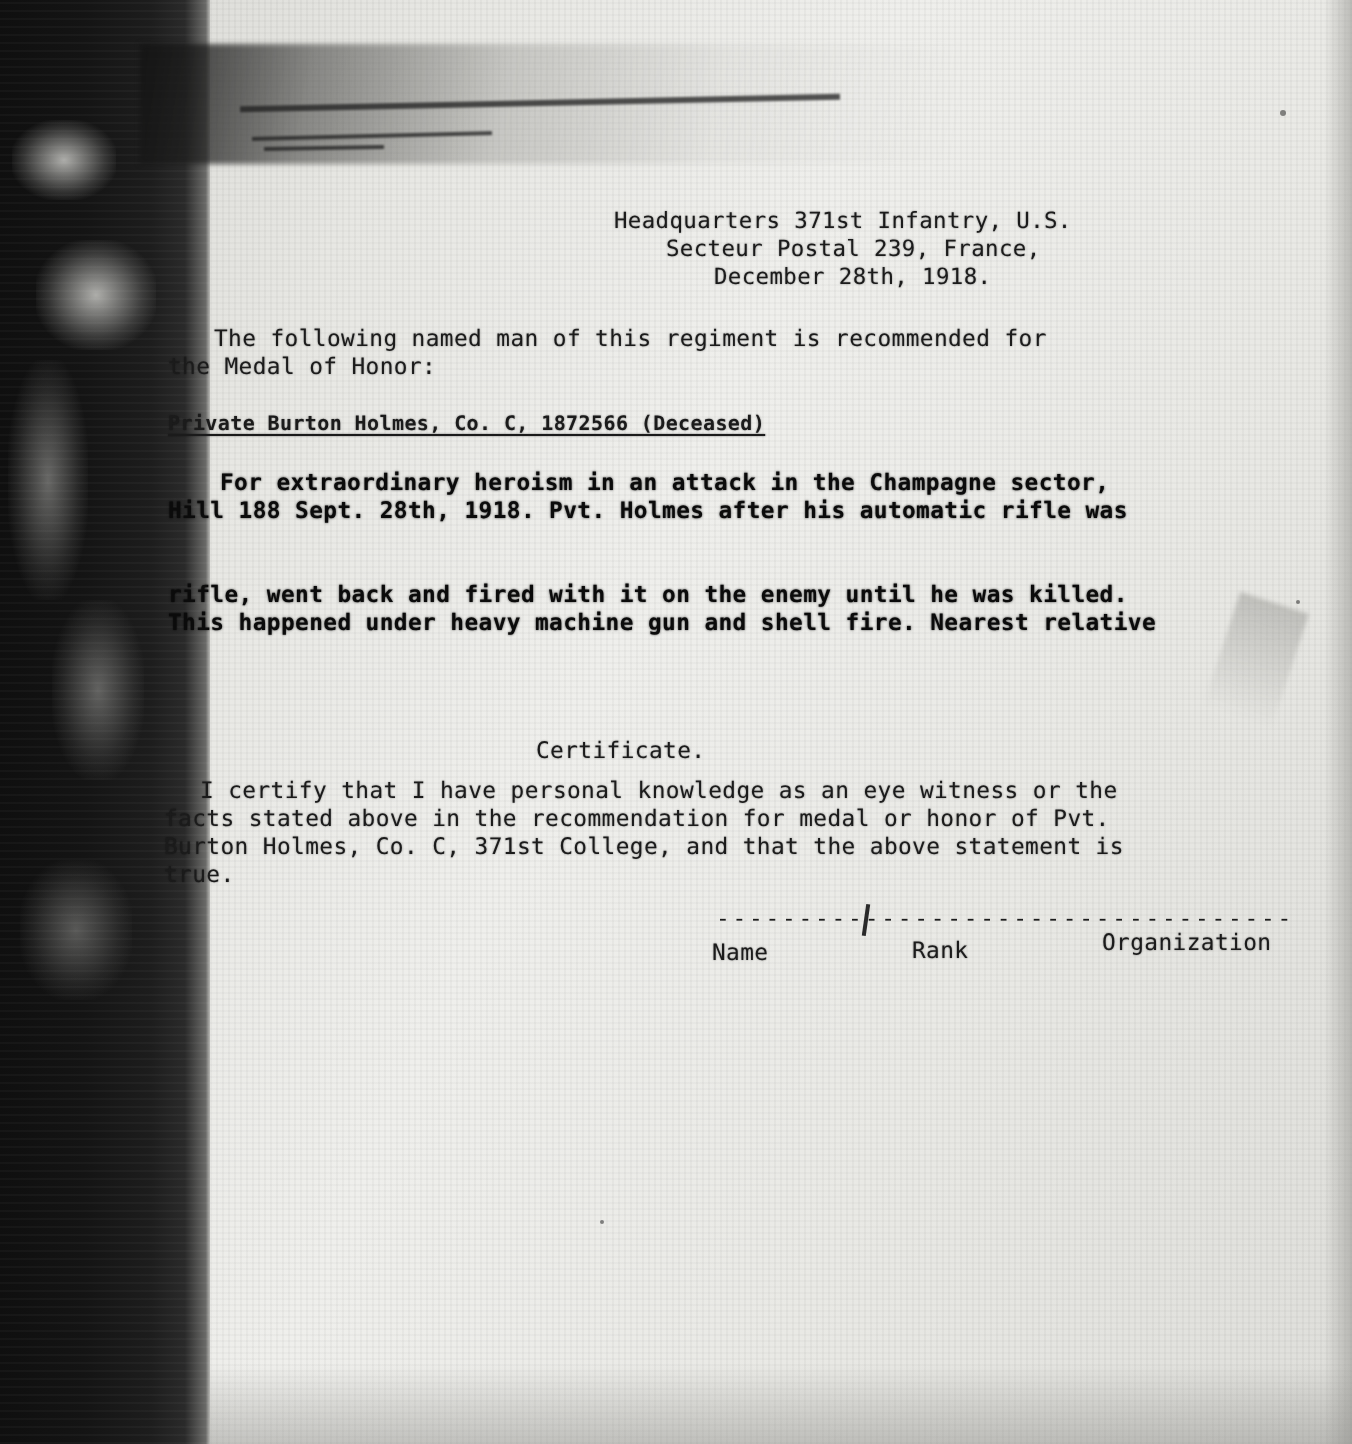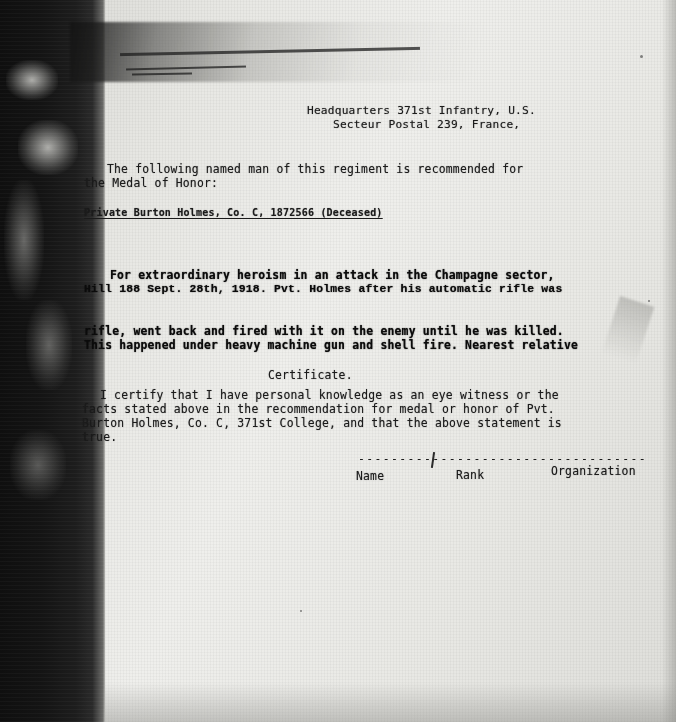--- a/index.html
+++ b/index.html
@@ -92,21 +92,21 @@
   }
   .line {
     position: absolute;
     white-space: pre;
     text-shadow: 0 0 1px rgba(0,0,0,0.45);
   }
   .hdr { font-size: 11.2px; }
   .bold { font-weight: bold; }
   .u { text-decoration: underline; text-underline-offset: 2px; }
   
-  .ink-dark { color: #0b0b0b; font-weight: bold; text-shadow: 0 0 1.2px rgba(0,0,0,0.75); margin-top: 34px; }
+  .ink-dark { color: #0b0b0b; font-weight: bold; text-shadow: 0 0 1.2px rgba(0,0,0,0.75); }
   .sig-rule {
     position: absolute;
     color: #1c1c1c;
     font-family: "DejaVu Sans Mono", monospace;
     font-size: 11.4px;
     white-space: pre;
   }
   .tick {
     position: absolute;
     width: 2px; height: 16px;
@@ -144,28 +144,29 @@
   <div class="fold" style="left:610px; top:300px; width:36px; height:60px; transform:rotate(18deg);"></div>
 
   <div class="speck" style="left:640px; top:55px; width:3px; height:3px;"></div>
   <div class="speck" style="left:648px; top:300px; width:2px; height:2px;"></div>
   <div class="speck" style="left:300px; top:610px; width:2px; height:2px;"></div>
 
   <div class="typed">
 
     <div class="line hdr" style="left:307px; top:104px;">Headquarters 371st Infantry, U.S.</div>
     <div class="line hdr" style="left:333px; top:118px;">Secteur Postal 239, France,</div>
+    <div class="line hdr" style="left:357px; top:132px;">December 28th, 1918.</div>
 
     <div class="line" style="left:107px; top:162px;">The following named man of this regiment is recommended for</div>
     <div class="line" style="left:84px; top:176px;">the Medal of Honor:</div>
 
     <div class="line u bold" style="left:84px; top:206px; font-size:10px;">Private Burton Holmes, Co. C, 1872566 (Deceased)</div>
 
     <div class="line ink-dark" style="left:110px; top:234px;">For extraordinary heroism in an attack in the Champagne sector,</div>
-    <div class="line ink-dark" style="left:84px; top:248px;font-family:Liberation Mono, monospace;">Hill 188 Sept. 28th, 1918. Pvt. Holmes after his automatic rifle was</div>
+    <div class="line ink-dark" style="left:84px; top:248px;">Hill 188 Sept. 28th, 1918. Pvt. Holmes after his automatic rifle was</div>
     <div class="line ink-dark" style="left:84px; top:290px;">rifle, went back and fired with it on the enemy until he was killed.</div>
     <div class="line ink-dark" style="left:84px; top:304px;">This happened under heavy machine gun and shell fire. Nearest relative</div>
 
     <div class="line" style="left:268px; top:368px;">Certificate.</div>
 
     <div class="line" style="left:82px; top:402px;">facts stated above in the recommendation for medal or honor of Pvt.</div>
     <div class="line" style="left:100px; top:388px;">I certify that I have personal knowledge as an eye witness or the</div>
     <div class="line" style="left:82px; top:416px;">Burton Holmes, Co. C, 371st College, and that the above statement is</div>
     <div class="line" style="left:82px; top:430px;">true.</div>
 

